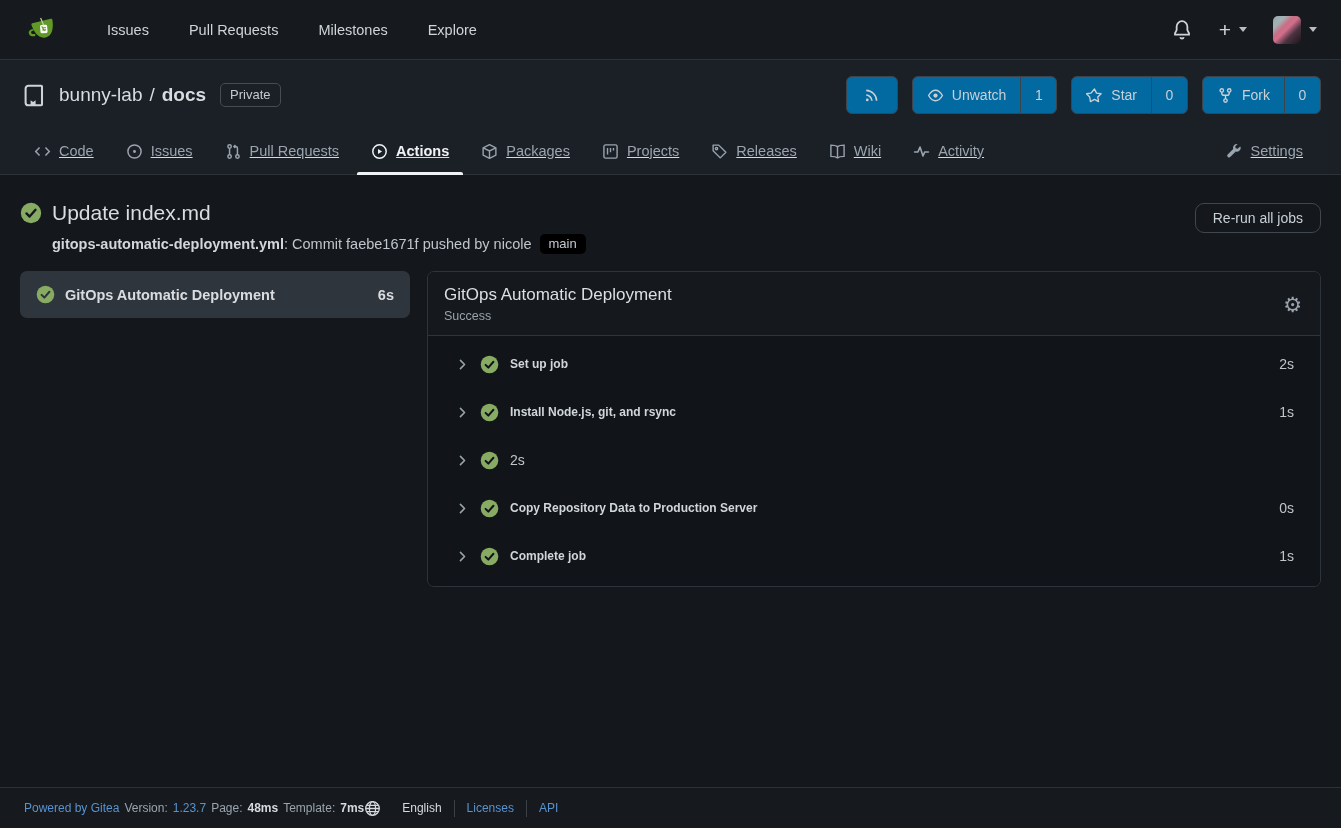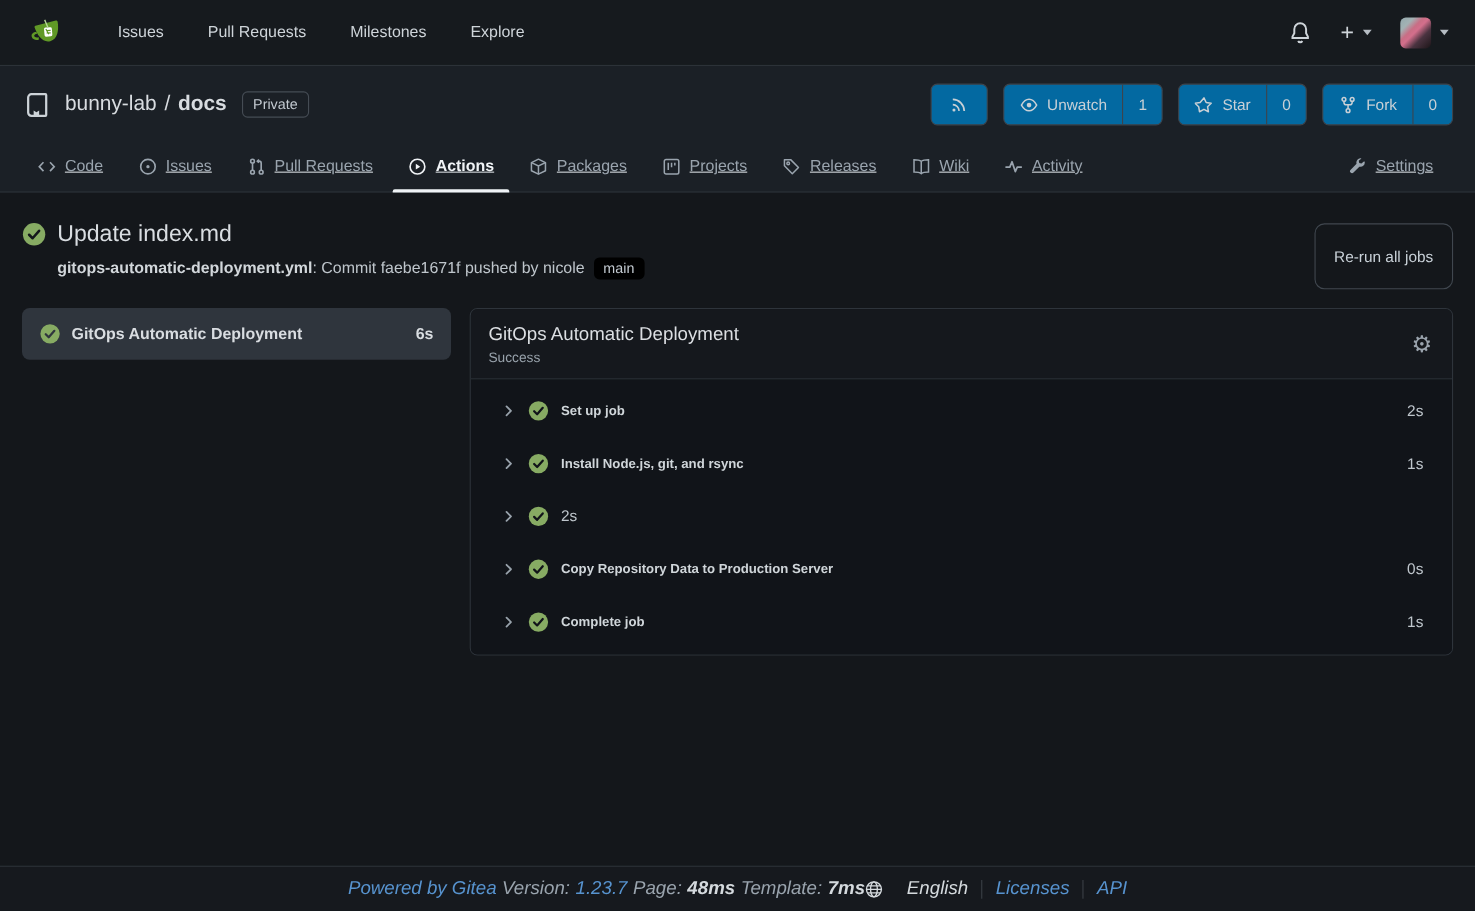--- a/index.html
+++ b/index.html
@@ -75,21 +75,21 @@
   .run-title-row { display:flex; align-items:center; gap:10px; }
   .run-title { font-size:21px; font-weight:400; color:#d9dde1; }
   .run-subtitle { margin:9px 0 0 32px; font-size:14.5px; color:#bfc6cc; display:flex; align-items:center; }
   .run-subtitle .wf-file { font-weight:700; color:#d2d7db; }
   .branch-badge {
     margin-left:8px; background:#000000; color:#c3cad1; font-size:13px;
     padding:2px 9px 3px; border-radius:5px; cursor:pointer;
   }
   .rerun-btn {
     background:transparent; border:1px solid #40474f; color:#c9d1d8;
-    font-size:14px; padding:21px 17px; border-radius:9px; cursor:pointer;
+    font-size:14px; padding:6px 17px; border-radius:9px; cursor:pointer;
     font-family:inherit; margin-top:2px;
   }
 
   .run-body { display:flex; gap:17px; margin-top:17px; align-items:flex-start; }
   .jobs-list { flex:0 0 390px; }
   .job-item {
     display:flex; align-items:center; gap:10px; height:47px; padding:0 16px;
     border-radius:7px; cursor:pointer;
   }
   .job-item.selected { background:#2f353d; }
@@ -113,22 +113,22 @@
   .step-chevron { color:#98a2ab; flex:0 0 auto; }
   .step-name { font-size:12px; color:#d0d6da; flex:1;font-weight:bold; }
   .step-duration { font-size:14px; color:#bfc6cc; }
 
   .check-icon { flex:0 0 auto; }
 
   
   .footer {
     position:absolute; left:0; right:0; bottom:0; height:41px;
     background:#16191e; border-top:1px solid #2c3238;
-    display:flex; align-items:center; justify-content:center; padding:0 24px;
-    font-size:17px; color:#9aa4ae;font-style:italic;
+    display:flex; align-items:center; justify-content:flex-start; padding:0 24px;
+    font-size:12px; color:#9aa4ae;
   }
   .footer-left { display:flex; align-items:center; gap:5px; }
   .footer a.blue { color:#5793cf; }
   .footer b { color:#d5dade; }
   .footer-right { display:flex; align-items:center; }
   .lang { display:flex; align-items:center; gap:21px; color:#d5dade; cursor:pointer; }
   .foot-sep { width:1px; height:17px; background:#3a4046; margin:0 12px; }
 </style>
 </head>
 <body>

